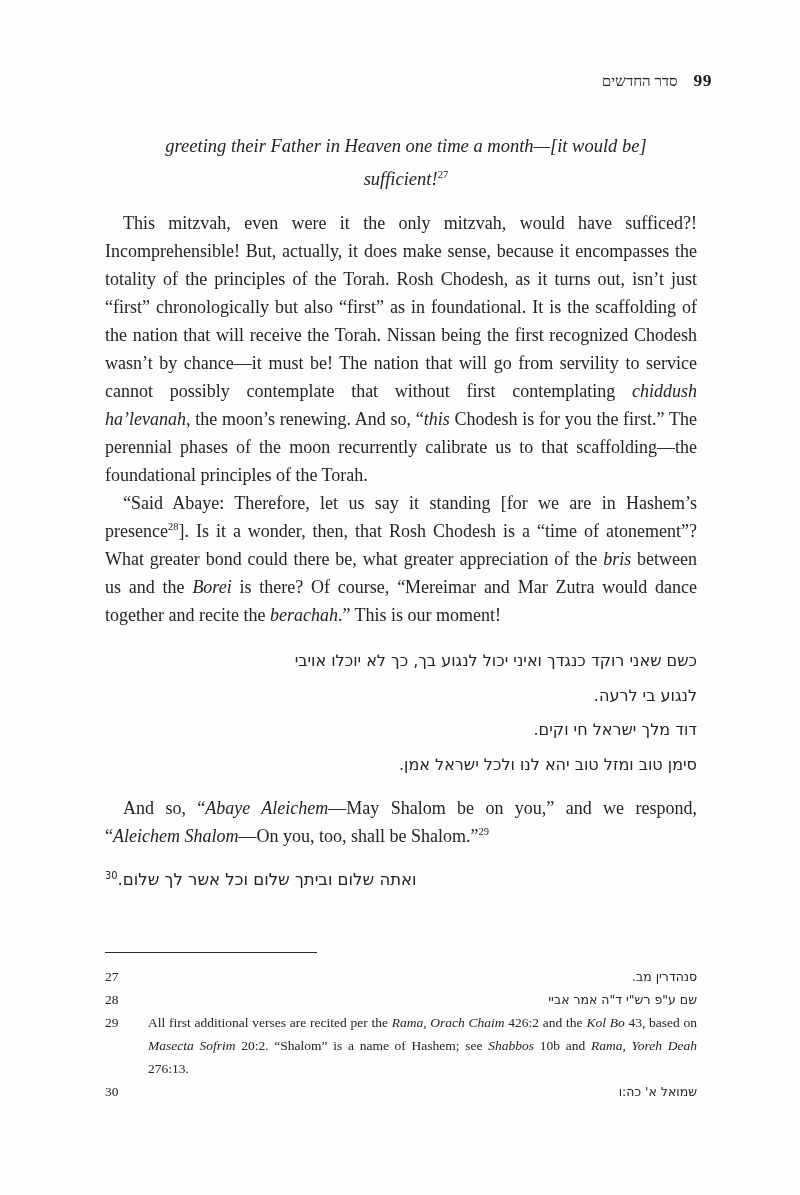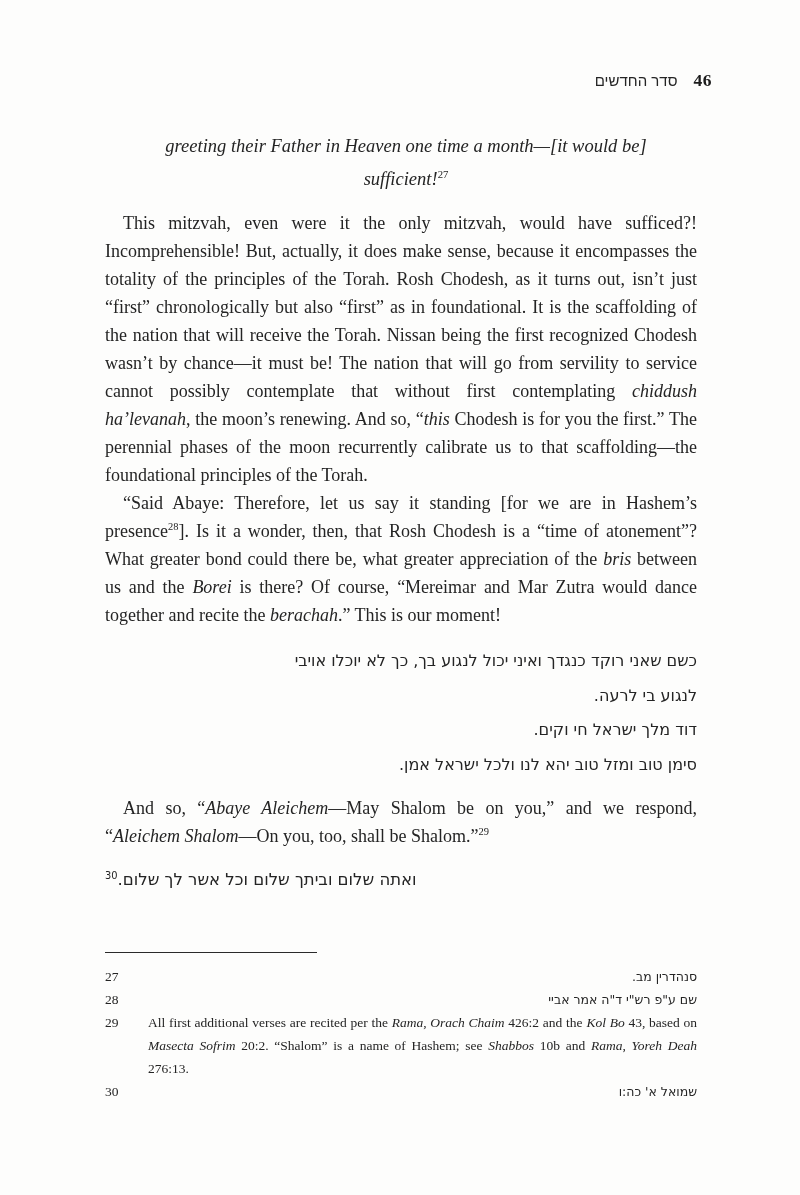--- a/index.html
+++ b/index.html
@@ -11,21 +11,21 @@
     -webkit-font-smoothing: antialiased;
   }
   .page { position: relative; width: 800px; height: 1195px; overflow: hidden; }
 
   
   .running-head {
     position: absolute; top: 70px; right: 88px;
     display: flex; align-items: baseline; gap: 16px;
   }
   .running-head .head-hebrew {
-    font-family: Liberation Sans, sans-serif;
+    font-family: Liberation Serif, serif;
     font-size: 15px; direction: rtl; color: #242424;
   }
   .running-head .page-num {
     font-size: 17.5px; font-weight: bold; color: #1c1c1c;
     letter-spacing: 0.5px;
   }
 
   
   .content { position: absolute; left: 105px; top: 130px; width: 592px; }
 
@@ -88,21 +88,21 @@
   }
   .fn-text em, .body-para em, .quote-block em { font-style: italic; }
 </style>
 </head>
 <body>
 
 <div class="page">
 
   <div class="running-head">
     <span class="head-hebrew">סדר החדשים</span>
-    <span class="page-num">46</span>
+    <span class="page-num">99</span>
   </div>
 
   <div class="content">
 
     <div class="quote-block"><span>greeting their Father in Heaven one time a month—[it would be] sufficient!</span><sup>27</sup></div>
 
     <p class="body-para"><span>This mitzvah, even were it the only mitzvah, would have sufficed?! Incomprehensible! But, actually, it does make sense, because it encompasses the totality of the principles of the Torah. Rosh Chodesh, as it turns out, isn’t just “first” chronologically but also “first” as in foundational. It is the scaffolding of the nation that will receive the Torah. Nissan being the first recognized Chodesh wasn’t by chance—it must be! The nation that will go from servility to service cannot possibly contemplate that without first contemplating </span><em>chiddush ha’levanah</em><span>, the moon’s renewing. And so, “</span><em>this</em><span> Chodesh is for you the first.” The perennial phases of the moon recurrently calibrate us to that scaffolding—the foundational principles of the Torah.</span></p>
 
     <p class="body-para"><span>“Said Abaye: Therefore, let us say it standing [for we are in Hashem’s presence</span><sup>28</sup><span>]. Is it a wonder, then, that Rosh Chodesh is a “time of atonement”? What greater bond could there be, what greater appreciation of the </span><em>bris</em><span> between us and the </span><em>Borei</em><span> is there? Of course, “Mereimar and Mar Zutra would dance together and recite the </span><em>berachah</em><span>.” This is our moment!</span></p>
 

